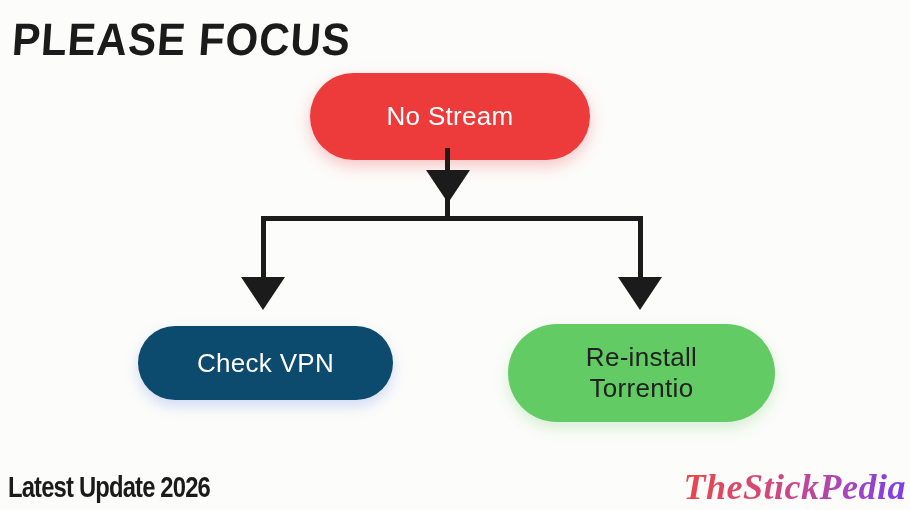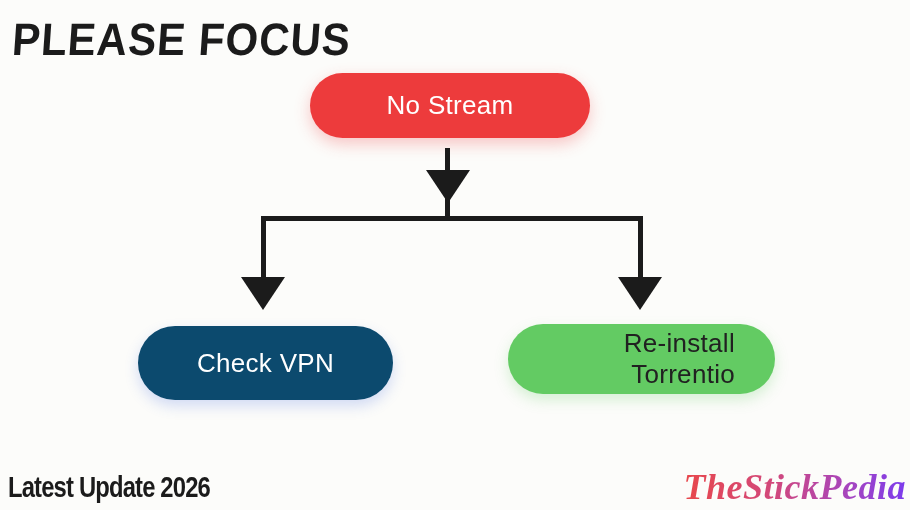--- a/index.html
+++ b/index.html
@@ -37,37 +37,36 @@
     justify-content: center;
     text-align: center;
     border-radius: 50px;
     font-weight: 500;
     font-size: 26px;
     line-height: 31px;
     letter-spacing: 0.3px;
   }
   .node-root {
     left: 310px; top: 73px;
-    width: 280px; height: 65px;
+    width: 280px; height: 87px;
     color: #FFFFFF;
     box-shadow: 0 6px 16px rgba(237, 59, 60, 0.28);
   }
   .node-left {
     left: 138px; top: 326px;
     width: 255px; height: 74px;
     color: #FFFFFF;
     box-shadow: 0 6px 14px rgba(58, 101, 225, 0.22);
   }
   .node-right {
     left: 508px; top: 324px;
-    width: 267px; height: 70px;
+    width: 267px; height: 98px;
     color: #212121;
     box-shadow: 0 6px 14px rgba(99, 203, 99, 0.25);
     padding: 0 40px;
-    text-align: right;
   }
 
   
   .line {
     position: absolute;
     background: #1B1B1B;
   }
   .arrowhead {
     position: absolute;
     width: 0; height: 0;

